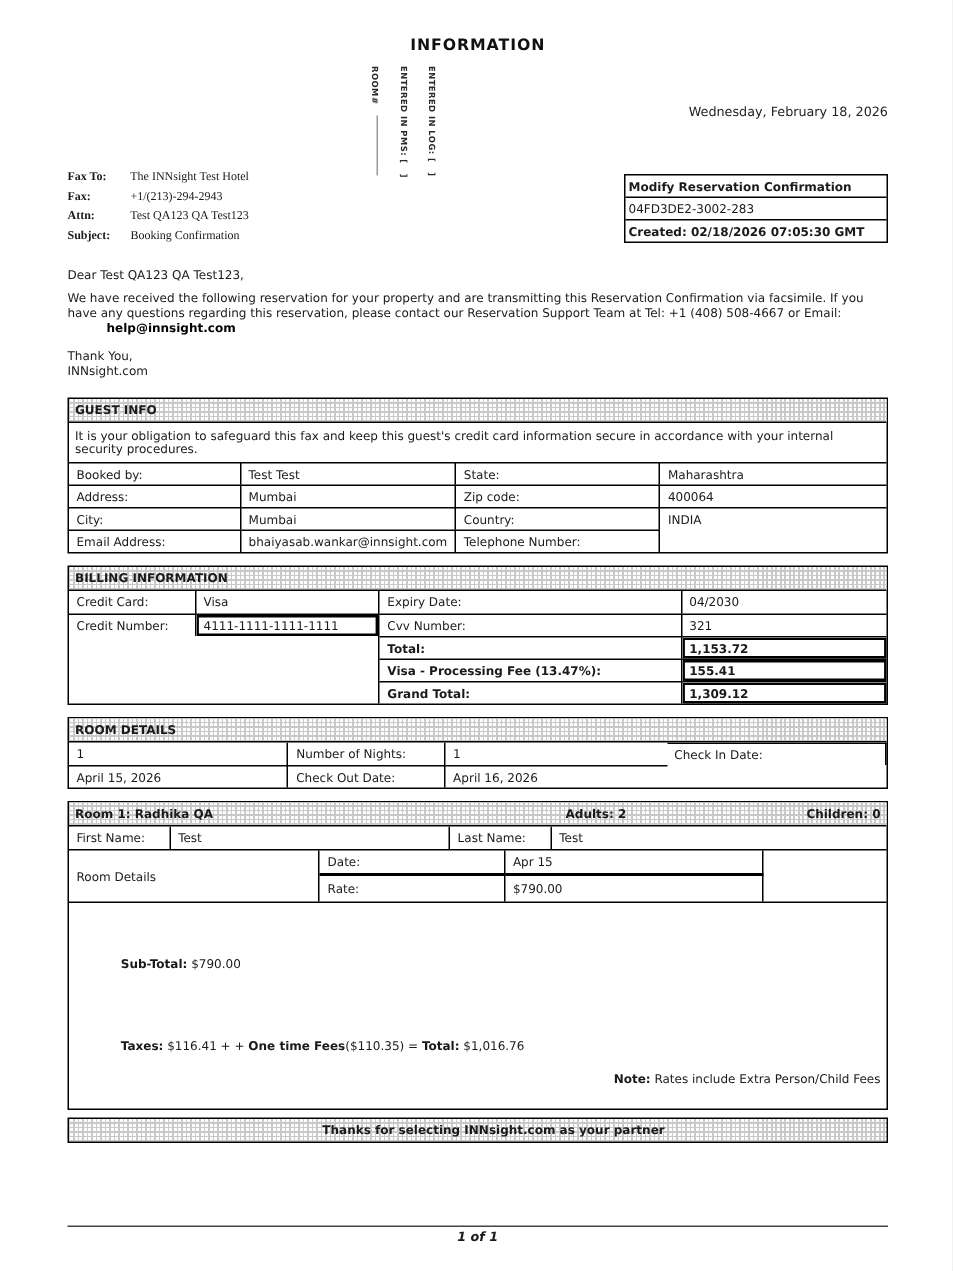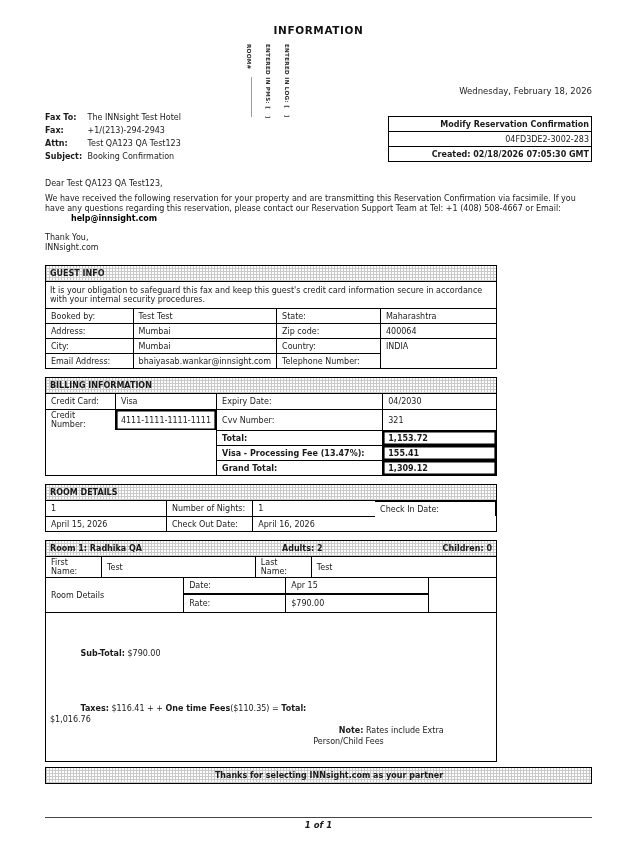--- a/index.html
+++ b/index.html
@@ -17,37 +17,37 @@
                display:flex;align-items:center;justify-content:center;font-weight:bold;font-size:7.5px;letter-spacing:.2px;}
   .logo-handle{position:absolute;left:-2px;bottom:-4px;width:2px;height:7px;background:#4a4a4a;transform:rotate(40deg);}
   .logo-suffix{font-weight:bold;font-size:11px;margin-left:1px;letter-spacing:.2px;}
   .logo-divider{width:1px;height:26px;background:#b5b5b5;margin:0 5px 0 7px;}
   .logo-tagline{display:flex;flex-direction:column;justify-content:center;color:#9a9a9a;
                 font-size:5.6px;letter-spacing:.5px;line-height:7.5px;font-weight:bold;}
   .stamps{position:absolute;left:201px;top:44px;display:flex;}
   .stamp-col{position:relative;height:74px;width:11px;margin-right:8px;}
   .stamp-text{writing-mode:vertical-rl;font-size:5.6px;font-weight:bold;color:#2a2a2a;letter-spacing:.3px;white-space:pre;}
   .room-line{position:absolute;left:5px;top:33px;width:1px;height:40px;background:#9a9a9a;}
-  .doc-date{position:absolute;right:0;top:86px;font-size:8.5px;color:#222;}
-  .fax-block{position:absolute;left:0;top:111px;line-height:13px;}
+  .doc-date{position:absolute;right:0;top:70px;font-size:8.5px;color:#222;}
+  .fax-block{position:absolute;left:0;top:111px;line-height:13px;font-family:Liberation Serif, serif;}
   .fax-row .flabel{display:inline-block;width:40px;font-weight:bold;}
-  .conf-box{position:absolute;right:0;top:116px;width:204px;border:1.4px solid #000;text-align:right;box-sizing:border-box;}
+  .conf-box{position:absolute;right:0;top:116px;width:176px;border:1.4px solid #000;text-align:left;box-sizing:border-box;}
   .conf-box>div{padding:3px 2px 2px;}
   .conf-title{font-weight:bold;border-bottom:1px solid #000;}
   .conf-code{border-bottom:1px solid #000;}
   .conf-created{font-weight:bold;}
 
   
   .salutation{margin-top:7px;}
   .letter-body{margin-top:6px;line-height:10px;}
   .letter-body b{color:#000;padding-left:26px;}
   .closing{margin-top:9px;line-height:9.5px;}
 
   
-  .section{margin-top:13px;border:1.6px solid #000;box-sizing:border-box;width:452px;}
+  .section{margin-top:13px;border:1.6px solid #000;box-sizing:border-box;width:547px;}
   .section.tight{margin-top:8px;}
   .bar{position:relative;min-height:13px;display:flex;align-items:center;padding:1px 4px;
        font-weight:bold;border-bottom:1px solid #000;
        background-color:#fdfdfd;
        background-image:repeating-linear-gradient(0deg,#c9c9c9 0,#c9c9c9 1px,transparent 1px,transparent 3px),
                         repeating-linear-gradient(90deg,#c9c9c9 0,#c9c9c9 1px,transparent 1px,transparent 3px);}
   .bar span{background:transparent;}
   .note-row{padding:4px 4px;border-bottom:0;line-height:9px;}
   .tgrid{display:grid;}
   .g-cols{grid-template-columns:118fr 134fr 140fr 155fr;}

